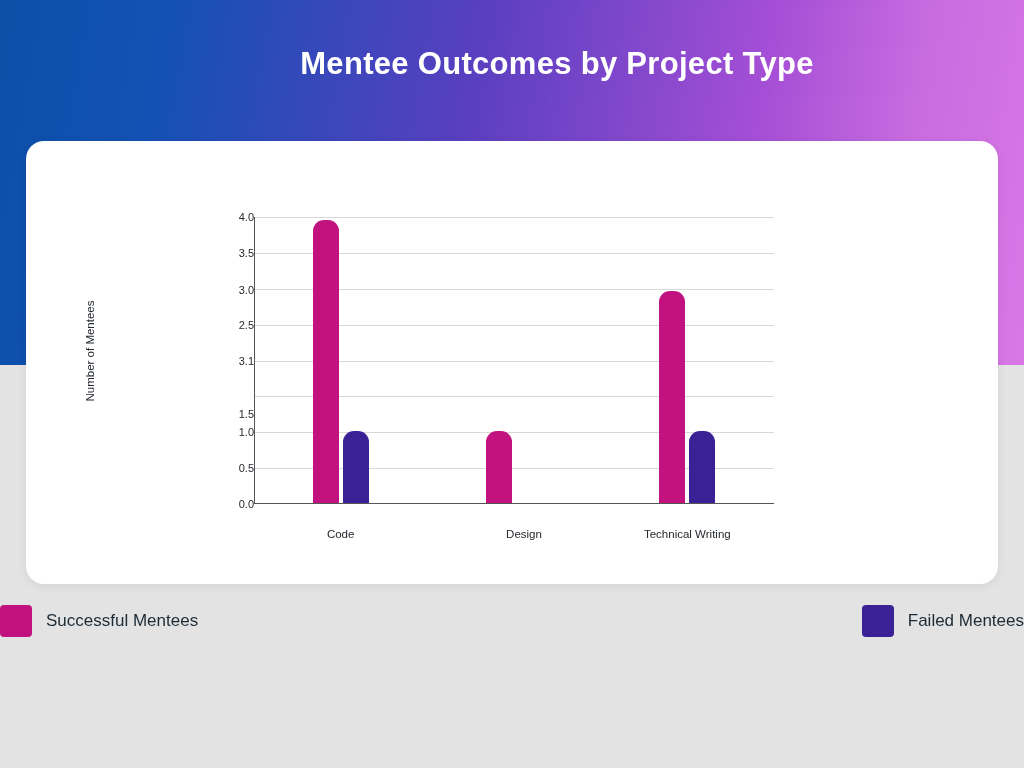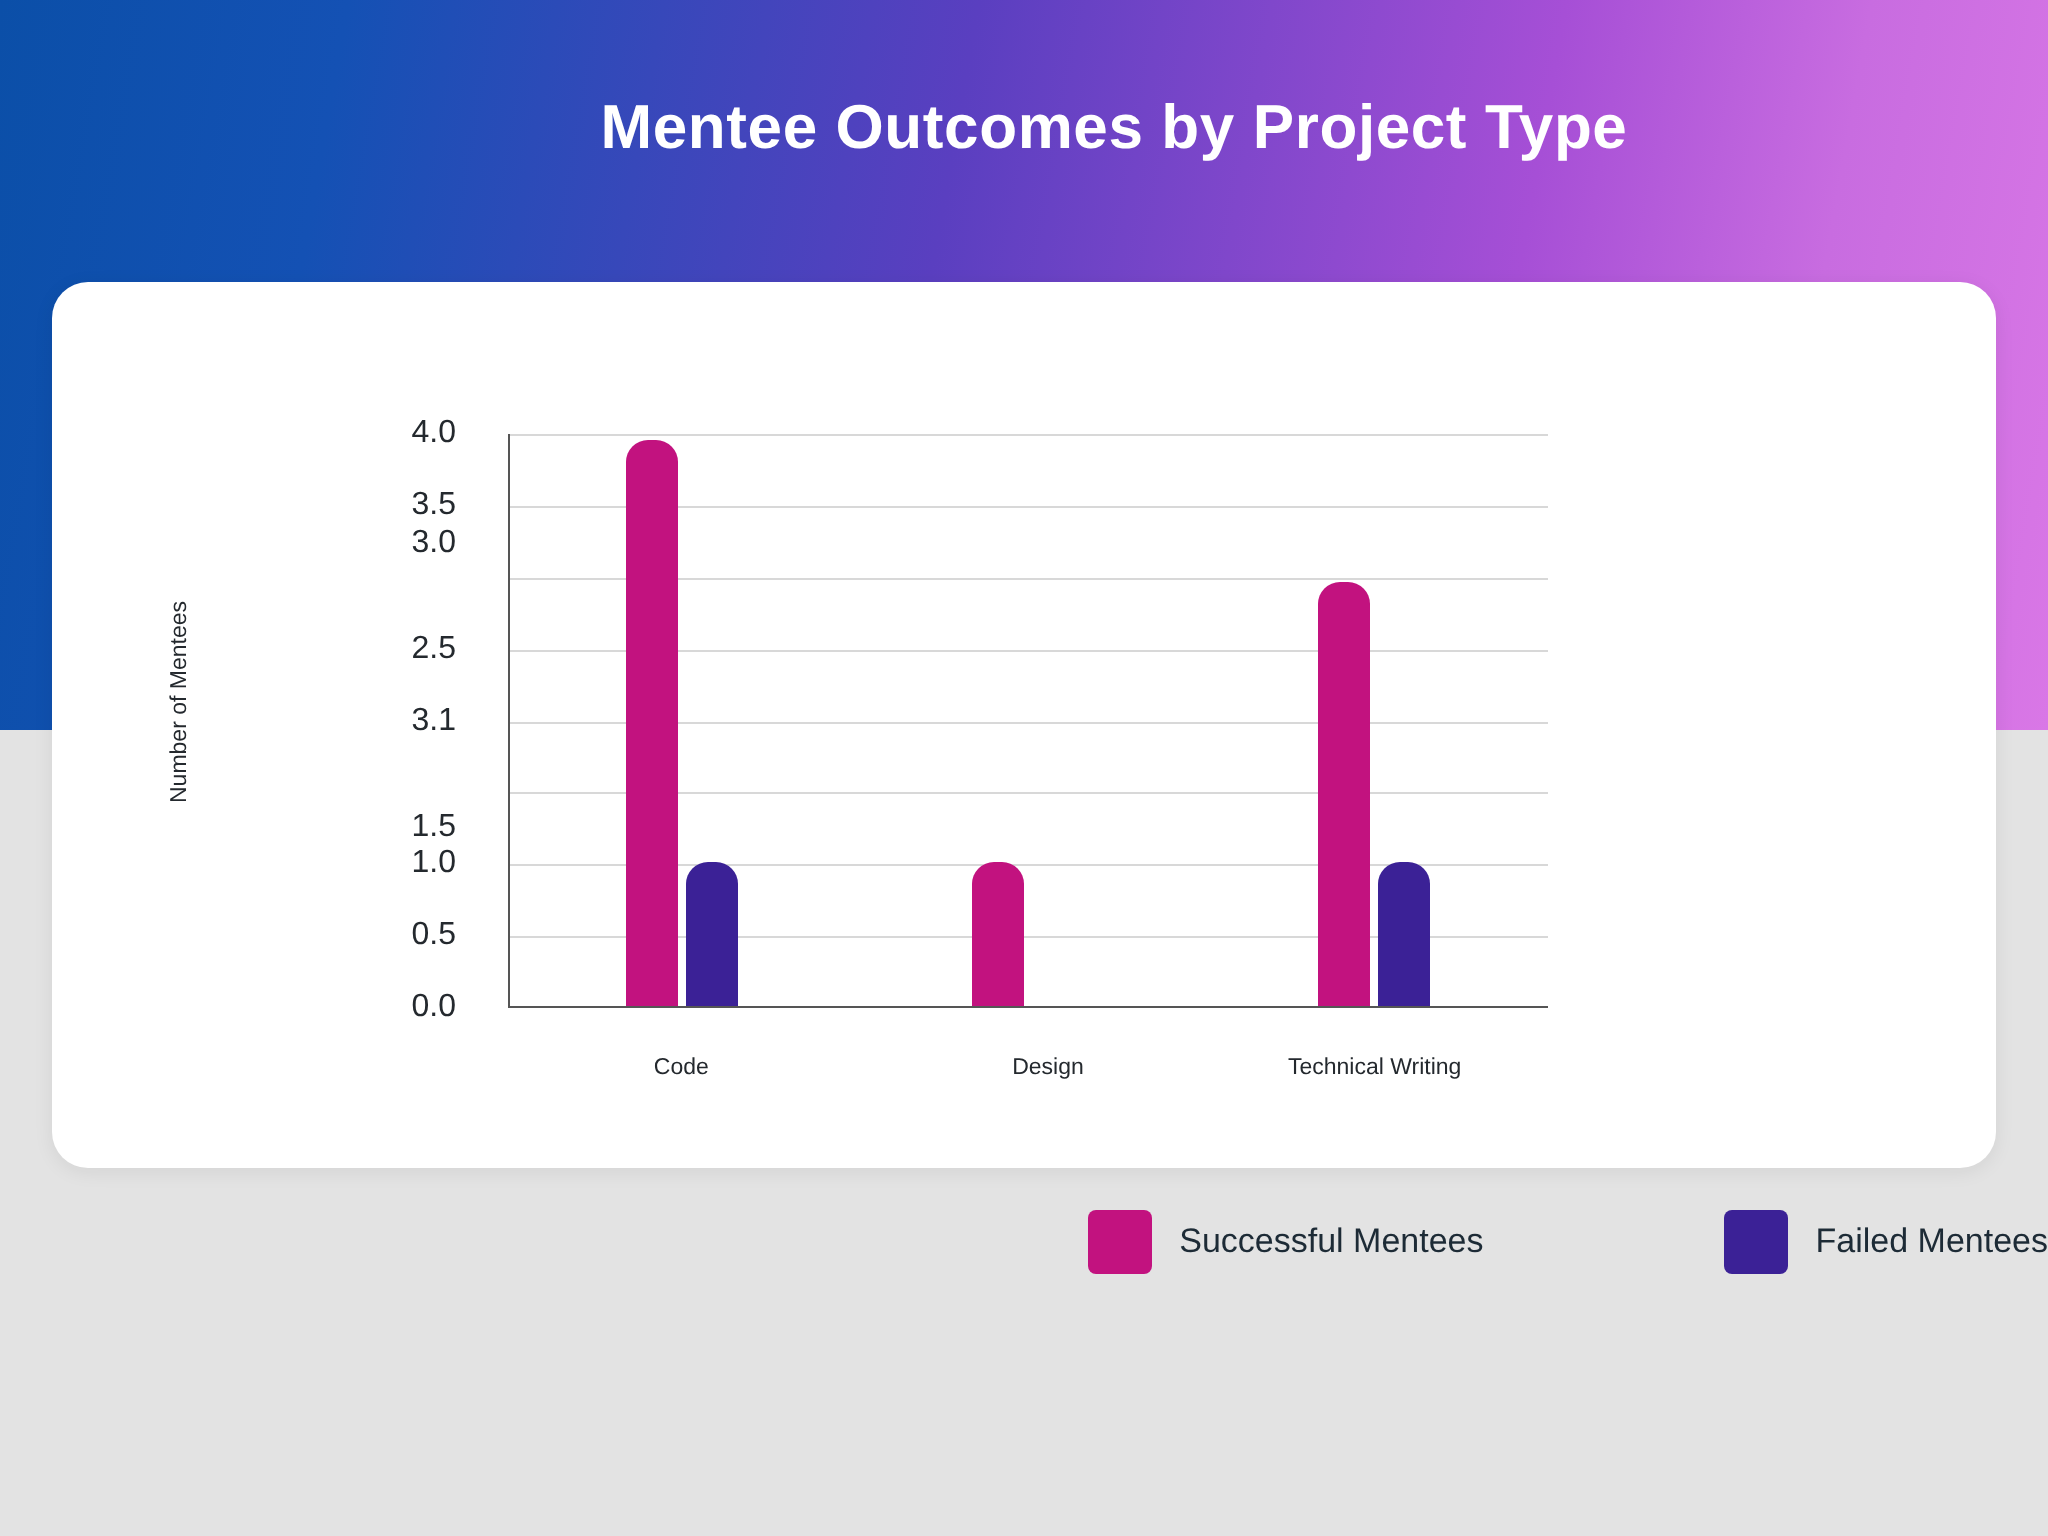--- a/index.html
+++ b/index.html
@@ -100,23 +100,23 @@
   #yaxis {
     left: 0;
     top: 0;
     width: 1.4px;
     height: 287px;
     background: #555;
   }
   .ytick-label {
     position: absolute;
     right: 100%;
-    margin-right: 26px;
+    margin-right: 0;
     transform: translateY(-50%);
-    font-size: 16px;
+    font-size: 11px;
     color: #24292e;
     text-align: right;
     white-space: nowrap;
   }
   .xtick-label {
     position: absolute;
     top: 100%;
     margin-top: 24px;
     transform: translateX(-50%);
     font-size: 11.5px;
@@ -129,21 +129,21 @@
     border-top-left-radius: 11px;
     border-top-right-radius: 11px;
   }
   
   #legend {
     position: absolute;
     left: 0;
     top: 605px;
     width: 1024px;
     display: flex;
-    justify-content: flex-end;
+    justify-content: space-between;
     gap: 120px;
   }
   .legend-item {
     display: flex;
     align-items: center;
     gap: 14px;
   }
   .legend-swatch {
     width: 32px;
     height: 32px;
@@ -180,21 +180,21 @@
             <div class="gridline" style="top: 35.875px;"></div>
             <div class="gridline" style="top: 0px;"></div>
           </div>
         <div id="yticks">
             <div class="ytick-label" style="top: 287px;">0.0</div>
             <div class="ytick-label" style="top: 251.125px;">0.5</div>
             <div class="ytick-label" style="top: 215.25px;">1.0</div>
             <div class="ytick-label" style="top: 197px; text-align: right;">1.5</div>
             <div class="ytick-label" style="top: 143.5px;">3.1</div>
             <div class="ytick-label" style="top: 107.625px;">2.5</div>
-            <div class="ytick-label" style="top: 55px;">3.0</div>
+            <div class="ytick-label" style="top: 73px;">3.0</div>
             <div class="ytick-label" style="top: 35.875px;">3.5</div>
             <div class="ytick-label" style="top: 0px;">4.0</div>
           </div>
         <div id="bars">
             <div class="bar" style="left: 58.6667px; width: 26px; height: 283.413px; background: rgb(194, 18, 127);"></div>
             <div class="bar" style="left: 88.6667px; width: 26px; height: 71.75px; background: rgb(59, 33, 150);"></div>
             <div class="bar" style="left: 232px; width: 26px; height: 71.75px; background: rgb(194, 18, 127);"></div>
             <div class="bar" style="left: 405.333px; width: 26px; height: 211.662px; background: rgb(194, 18, 127);"></div>
             <div class="bar" style="left: 435.333px; width: 26px; height: 71.75px; background: rgb(59, 33, 150);"></div>
           </div>

